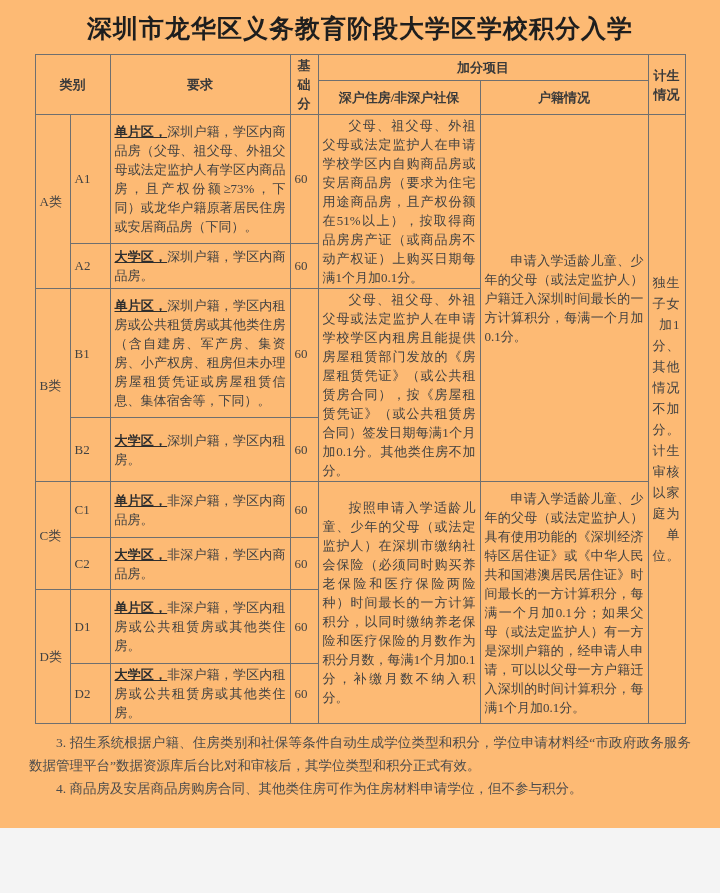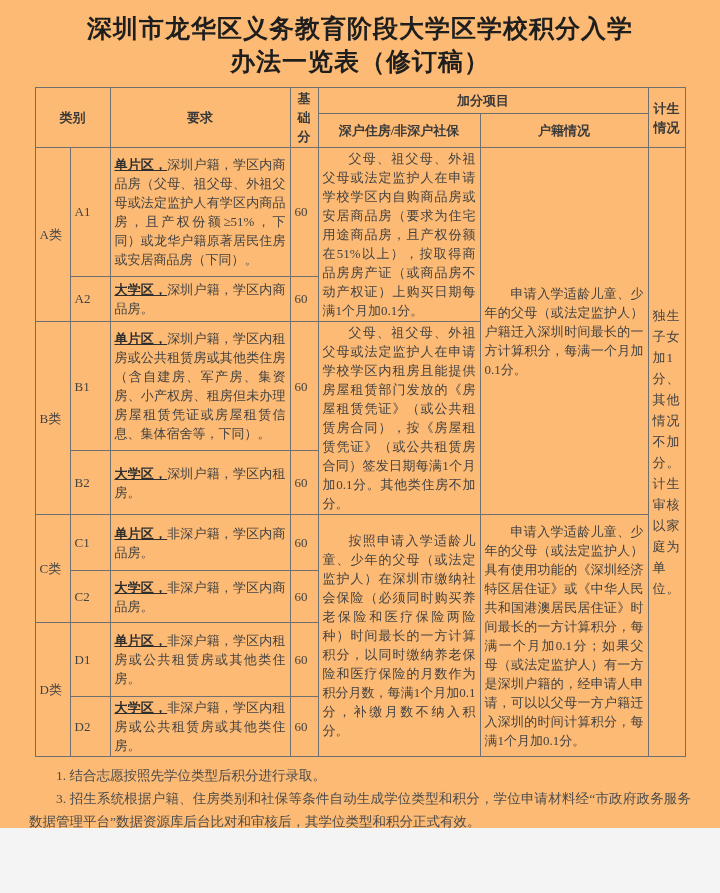--- a/index.html
+++ b/index.html
@@ -59,21 +59,21 @@
     text-align: justify;
     padding: 2px 6px;
   }
   td.req .b { font-weight: 700; color: #2e2e2e; text-decoration: underline; }
   td.longtext {
     text-align: justify;
     text-indent: 2em;
     padding: 2px 7px;
   }
   td.family {
-    text-align: left;
+    text-align: right;
     padding: 2px 3px;
     line-height: 21px;
     letter-spacing: 1px;
   }
   tr.r-a1 { height: 117px; }
   tr.r-a2 { height: 38px;  }
   tr.r-b1 { height: 118px; }
   tr.r-b2 { height: 58px;  }
   tr.r-c1 { height: 56px;  }
   tr.r-c2 { height: 52px;  }
@@ -91,21 +91,20 @@
     text-indent: 2em;
   }
 </style>
 </head>
 <body>
 
 <div class="page">
 
   <div class="doc-title">
     <div>深圳市龙华区义务教育阶段大学区学校积分入学</div>
-    <div>办法一览表（修订稿）</div>
   </div>
 
   <table class="score-table">
     <colgroup>
       <col style="width:35px">
         <col style="width:40px">
         <col style="width:180px">
       <col style="width:28px">
         <col style="width:162px">
         <col style="width:168px">
@@ -121,21 +120,21 @@
       </tr>
       <tr class="hdr-sub">
         <th>深户住房/非深户社保</th>
         <th>户籍情况</th>
       </tr>
     </thead>
     <tbody>
       <tr class="r-a1">
         <td class="cat" rowspan="2">A类</td>
         <td class="code">A1</td>
-        <td class="req"><span class="b">单片区，</span><span>深圳户籍，学区内商品房（父母、祖父母、外祖父母或法定监护人有学区内商品房，且产权份额≥51%，下同）或龙华户籍原著居民住房或安居商品房（下同）。</span></td>
+        <td class="req"><span class="b">单片区，</span><span>深圳户籍，学区内商品房（父母、祖父母、外祖父母或法定监护人有学区内商品房，且产权份额≥73%，下同）或龙华户籍原著居民住房或安居商品房（下同）。</span></td>
         <td class="base">60</td>
         <td class="longtext" rowspan="2">父母、祖父母、外祖父母或法定监护人在申请学校学区内自购商品房或安居商品房（要求为住宅用途商品房，且产权份额在51%以上），按取得商品房房产证（或商品房不动产权证）上购买日期每满1个月加0.1分。</td>
         <td class="longtext" rowspan="4">申请入学适龄儿童、少年的父母（或法定监护人）户籍迁入深圳时间最长的一方计算积分，每满一个月加0.1分。</td>
         <td class="family" rowspan="8">独生子女加1分、其他情况不加分。计生审核以家庭为单位。</td>
       </tr>
       <tr class="r-a2">
         <td class="code">A2</td>
         <td class="req"><span class="b">大学区，</span><span>深圳户籍，学区内商品房。</span></td>
         <td class="base">60</td>
       </tr>
@@ -172,19 +171,18 @@
       </tr>
       <tr class="r-d2">
         <td class="code">D2</td>
         <td class="req"><span class="b">大学区，</span><span>非深户籍，学区内租房或公共租赁房或其他类住房。</span></td>
         <td class="base">60</td>
       </tr>
     </tbody>
   </table>
 
   <div class="notes">
-    <p>1. 结合志愿按照先学位类型后积分进行录取。</p>
     <p>3. 招生系统根据户籍、住房类别和社保等条件自动生成学位类型和积分，学位申请材料经“市政府政务服务数据管理平台”数据资源库后台比对和审核后，其学位类型和积分正式有效。</p>
     <p>4. 商品房及安居商品房购房合同、其他类住房可作为住房材料申请学位，但不参与积分。</p>
 
   </div>
 
 </div>
 
 </body></html>

